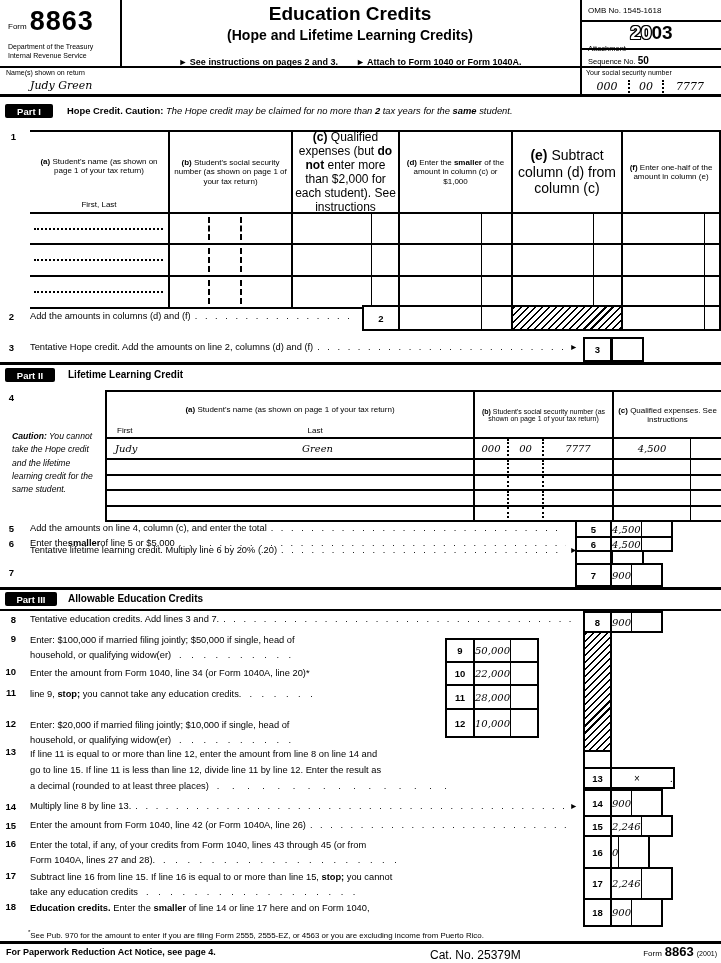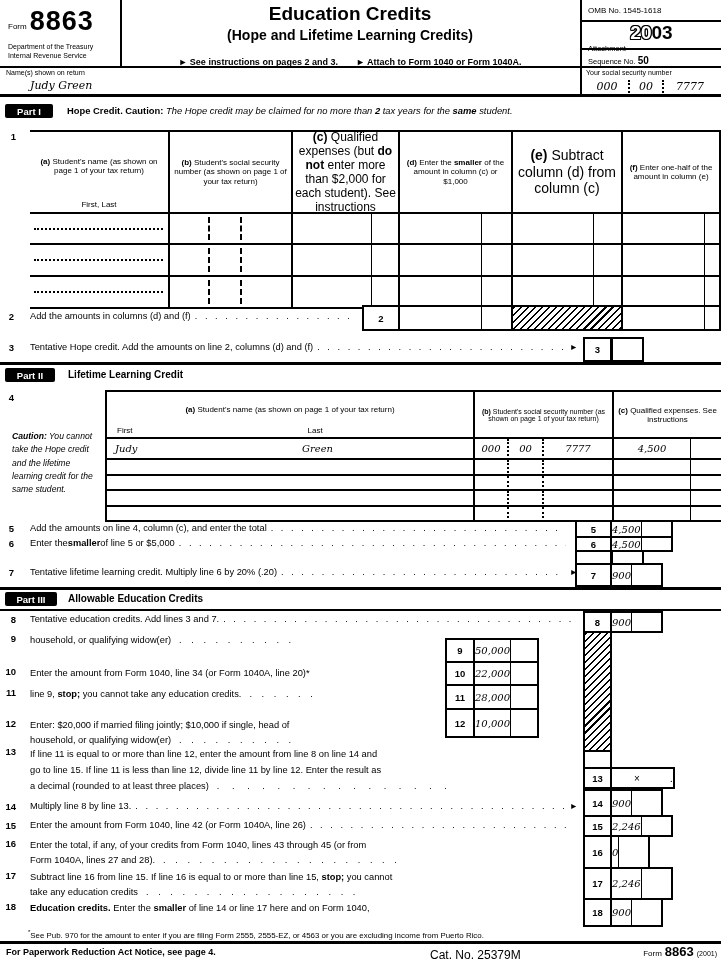--- a/index.html
+++ b/index.html
@@ -286,21 +286,21 @@
       <span class="dots">. . . . . . . . . . . . . . . . . . . . . . . . . . . . . . . . . . . . . . . . . . . . .</span>
   </div>
   <div class="lno" style="left:-8px;top:538px">6</div>
   <div class="tline" style="left:30px;top:538px;width:540px">
     <span>Enter the </span>
       <b>smaller</b>
       <span> of line 5 or $5,000</span>
       <span class="dots">. . . . . . . . . . . . . . . . . . . . . . . . . . . . . . . . . . . . . . . . . . . . .</span>
   </div>
   <div class="lno" style="left:-8px;top:567px">7</div>
-  <div class="tline" style="left:30px;top:567px;width:548px">
+  <div class="tline" style="left:30px;top:545px;width:548px">
     <span>Tentative lifetime learning credit. Multiply line 6 by 20% (.20)</span>
       <span class="dots">. . . . . . . . . . . . . . . . . . . . . . . . . . . . . . . . . . . . . . . . . . . . .</span>
       <span class="arr">►</span>
   </div>
 
   <div class="boxrow" style="left:575px;top:520px;width:146px;height:18px">
     <div class="blab" style="width:37px">5</div>
     <div class="bamt">
         <span class="hv">4,500</span>
       </div>
@@ -332,20 +332,21 @@
   <div class="hline" style="left:0;top:609px;width:721px;height:2px"></div>
 
   <div class="lno" style="left:-6px;top:614px">8</div>
   <div class="tline" style="left:30px;top:614px;width:548px">
     <span>Tentative education credits. Add lines 3 and 7.</span>
       <span class="dots">. . . . . . . . . . . . . . . . . . . . . . . . . . . . . . . . . . . . . . . . . . . . .</span>
   </div>
 
   <div class="lno" style="left:-6px;top:633px">9</div>
   <div class="blk" style="left:30px;top:633px">
+    <div>Enter: $100,000 if married filing jointly; $50,000 if single, head of</div>
     <div><span>household, or qualifying widow(er)</span><span class="idots">. . . . . . . . . .</span></div>
   </div>
 
   <div class="lno" style="left:-6px;top:666px">10</div>
   <div class="blk" style="left:30px;top:666px">Enter the amount from Form 1040, line 34 (or Form 1040A, line 20)*</div>
 
   <div class="lno" style="left:-6px;top:687px">11</div>
   <div class="blk" style="left:30px;top:687px">
     <div><span>line 9, </span><b>stop;</b><span> you cannot take any education credits.</span><span class="idots">. . . . . .</span></div>
   </div>

